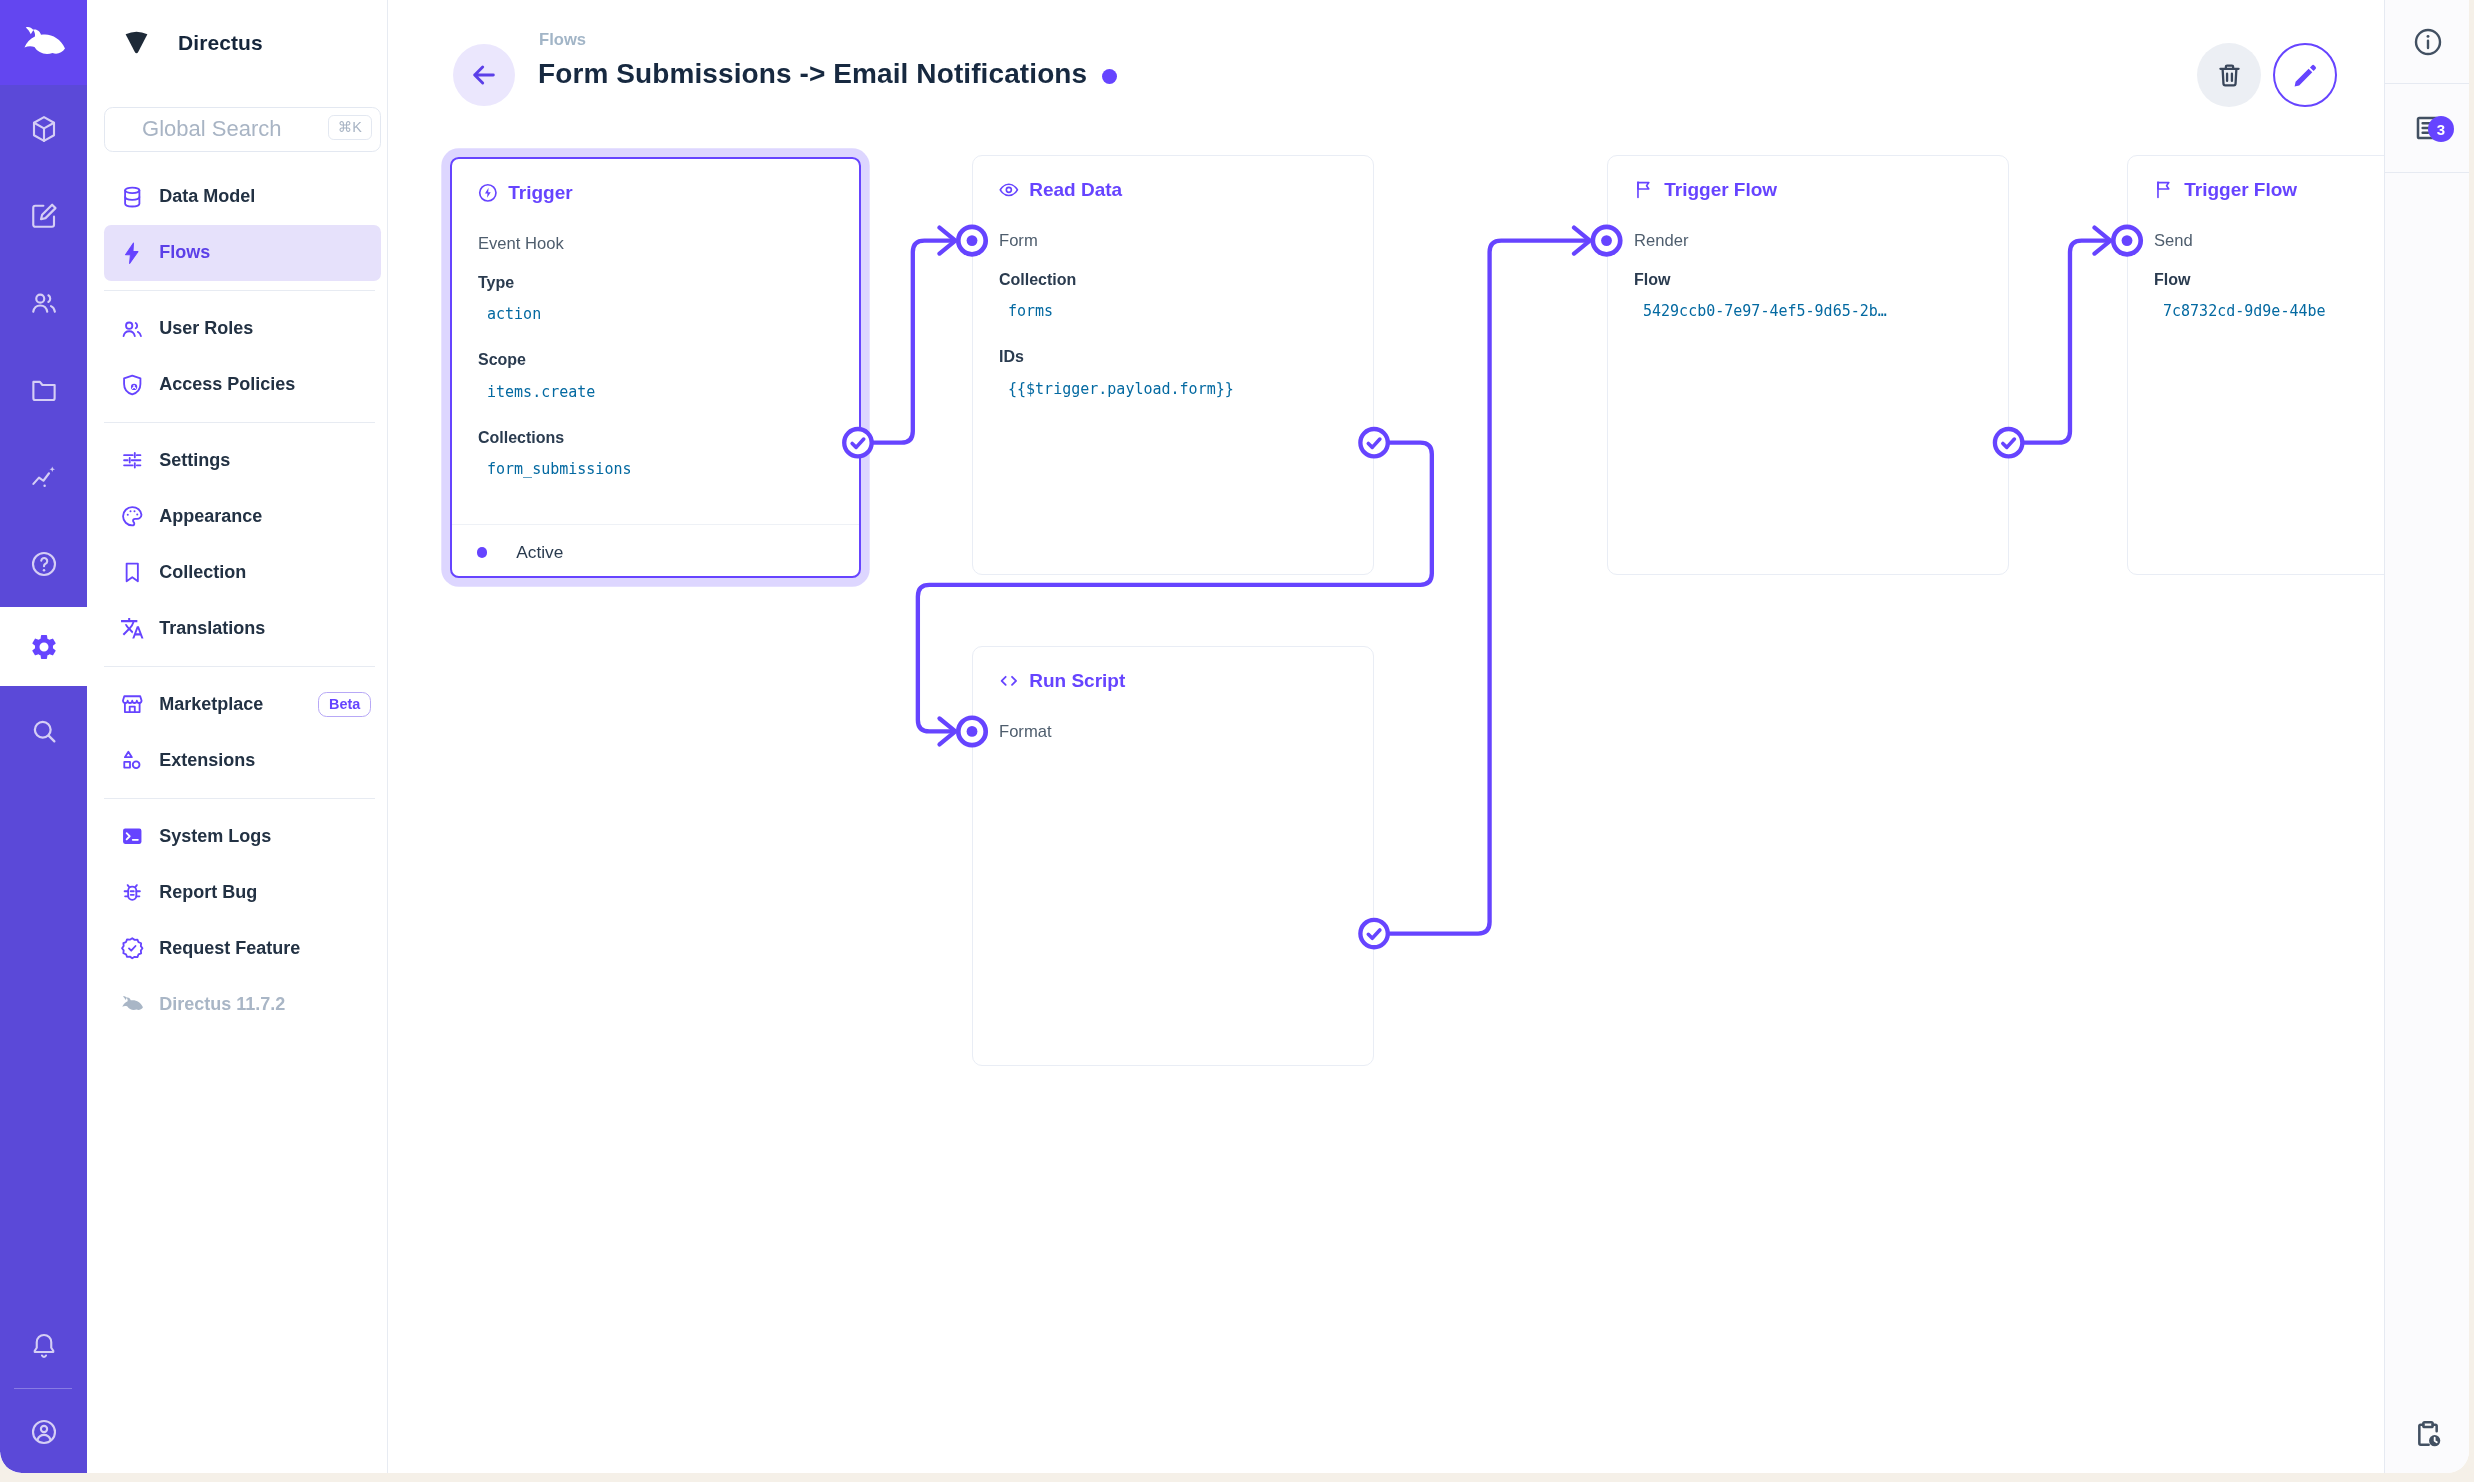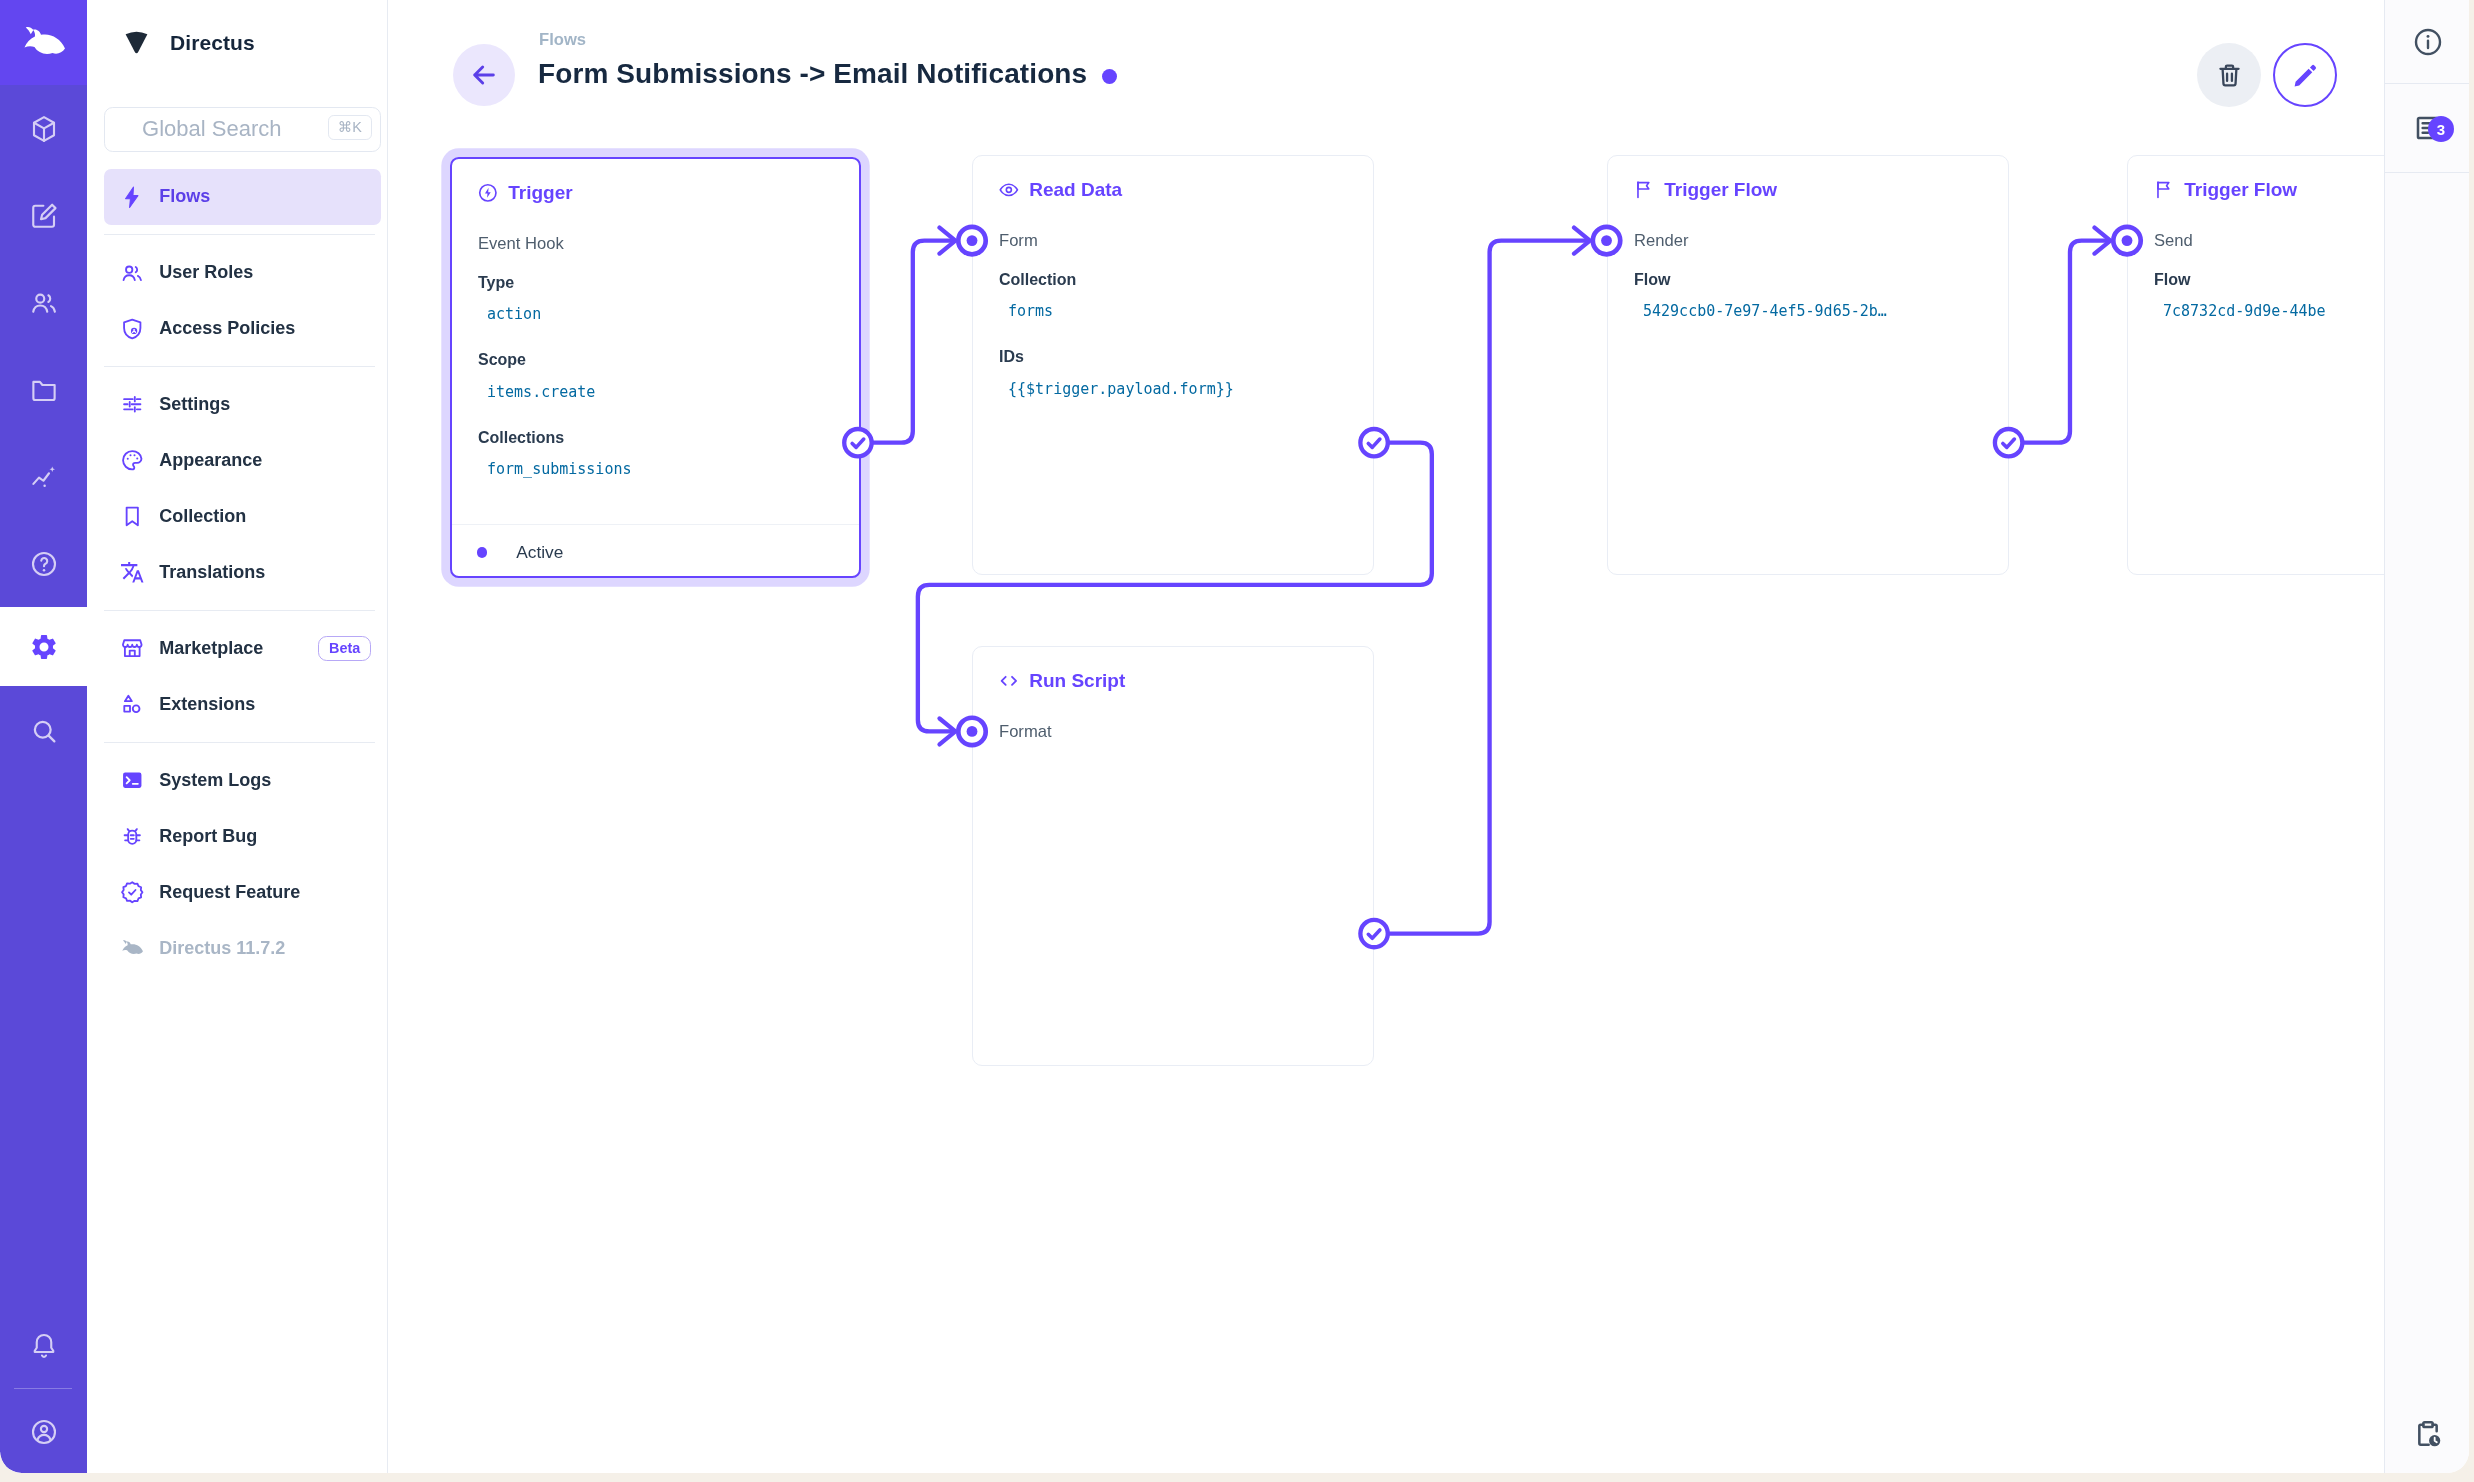--- a/index.html
+++ b/index.html
@@ -31,21 +31,21 @@
   .rail-btn.active-module { background:#ffffff; color:#6644FF; height:79px; }
   .rail-divider { position:absolute; left:14.4px; width:58px; border-top:1.4px solid rgba(255,255,255,0.28); }
   .rail svg { width:30px; height:30px; }
   .rail-logo svg { width:48px; height:33px; }
 
   
   .sidebar {
     position:absolute; left:87px; top:0; width:301px; height:1473px;
     background:#ffffff; border-right:0.7px solid #E7EBF2;
   }
-  .project-header { height:85px; display:flex; align-items:center; gap:19px; padding-left:35px; }
+  .project-header { height:85px; display:flex; align-items:center; gap:27px; padding-left:35px; }
   .project-name { font-size:21px; font-weight:700; color:#16263B; letter-spacing:0.1px; }
   .search-box {
     position:relative; margin:21.7px 5.8px 17.3px 17.3px; height:45px;
     border:1.4px solid #E3E8F1; border-radius:8.7px;
     display:flex; align-items:center; justify-content:center;
   }
   .search-box input {
     border:none; outline:none; background:transparent; width:100%;
     text-align:center; font-size:22px; color:#5a6880; padding-right:62px;
     font-family:"Liberation Sans", sans-serif;
@@ -218,20 +218,30 @@
           <path fill="#1E2A38" d="M3 5.2 Q12 1 21 5.2 L13.5 19.6 Q12 22.3 10.5 19.6 Z"></path>
         </svg>
       <span class="project-name">Directus</span>
     </div>
 
     <div class="search-box">
       <input type="text" placeholder="Global Search" style="">
       <span class="kbd">⌘K</span>
     </div>
 
+    <div class="nav-item">
+      <span class="nav-ico">
+          <svg viewBox="0 0 24 24" fill="none" stroke="currentColor" stroke-width="1.8">
+            <ellipse cx="12" cy="5.2" rx="7" ry="2.7"></ellipse>
+            <path d="M5 5.2v6.6c0 1.5 3.1 2.7 7 2.7s7-1.2 7-2.7V5.2" stroke-linecap="round"></path>
+            <path d="M5 11.8v6.6c0 1.5 3.1 2.7 7 2.7s7-1.2 7-2.7v-6.6" stroke-linecap="round"></path>
+          </svg>
+        </span>
+      <span>Data Model</span>
+    </div>
     <div class="nav-item active">
       <span class="nav-ico">
           <svg viewBox="0 0 24 24">
             <path fill="currentColor" stroke="currentColor" stroke-width="1" stroke-linejoin="round" d="M13.2 2 5.4 13.4h4.8L9.4 22l8.2-11.6h-4.9z"></path>
           </svg>
         </span>
       <span>Flows</span>
     </div>
     <div class="nav-divider"></div>
 

